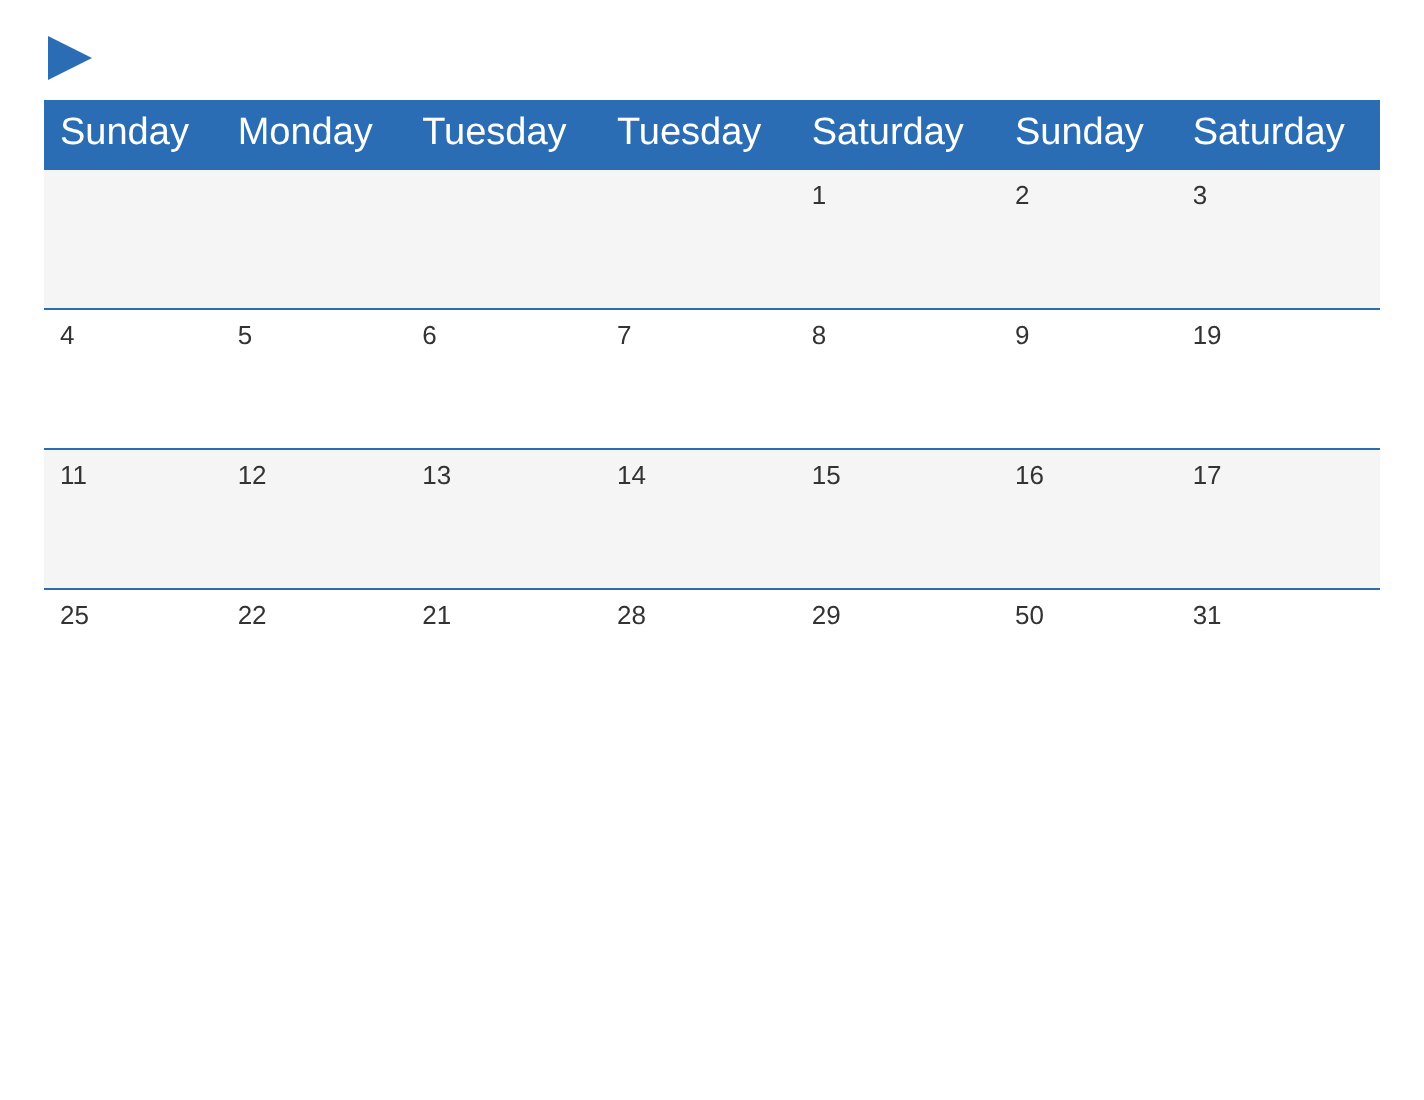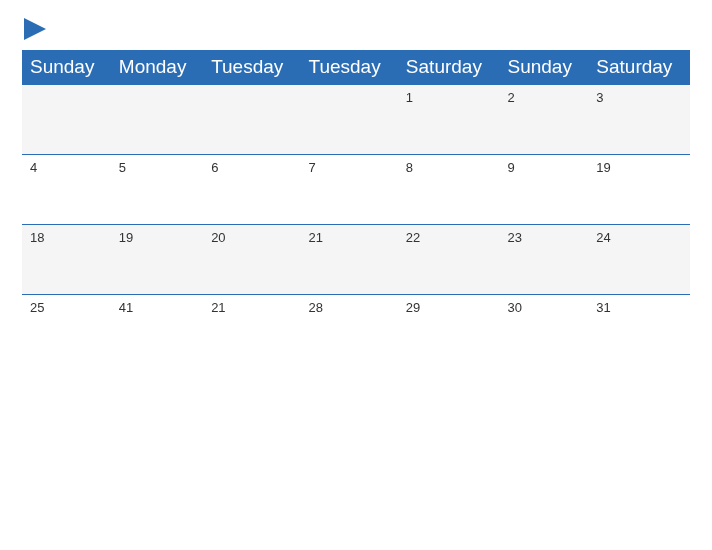--- a/index.html
+++ b/index.html
@@ -140,32 +140,32 @@
         <tr>
           <td><span class="day-number">4</span></td>
           <td><span class="day-number">5</span></td>
           <td><span class="day-number">6</span></td>
           <td><span class="day-number">7</span></td>
           <td><span class="day-number">8</span></td>
           <td><span class="day-number">9</span></td>
           <td><span class="day-number">19</span></td>
         </tr>
         <tr>
-          <td><span class="day-number">18</span></td>
-          <td><span class="day-number">19</span></td>
-          <td><span class="day-number">20</span></td>
-          <td><span class="day-number">21</span></td>
-          <td><span class="day-number">22</span></td>
-          <td><span class="day-number">23</span></td>
-          <td><span class="day-number">24</span></td>
+          <td><span class="day-number">11</span></td>
+          <td><span class="day-number">12</span></td>
+          <td><span class="day-number">13</span></td>
+          <td><span class="day-number">14</span></td>
+          <td><span class="day-number">15</span></td>
+          <td><span class="day-number">16</span></td>
+          <td><span class="day-number">17</span></td>
         </tr>
         <tr>
           <td><span class="day-number">25</span></td>
-          <td><span class="day-number">41</span></td>
+          <td><span class="day-number">22</span></td>
           <td><span class="day-number">21</span></td>
           <td><span class="day-number">28</span></td>
           <td><span class="day-number">29</span></td>
-          <td><span class="day-number">30</span></td>
+          <td><span class="day-number">50</span></td>
           <td><span class="day-number">31</span></td>
         </tr>
       </tbody>
   </table>
 </div>
 
 </body></html>

